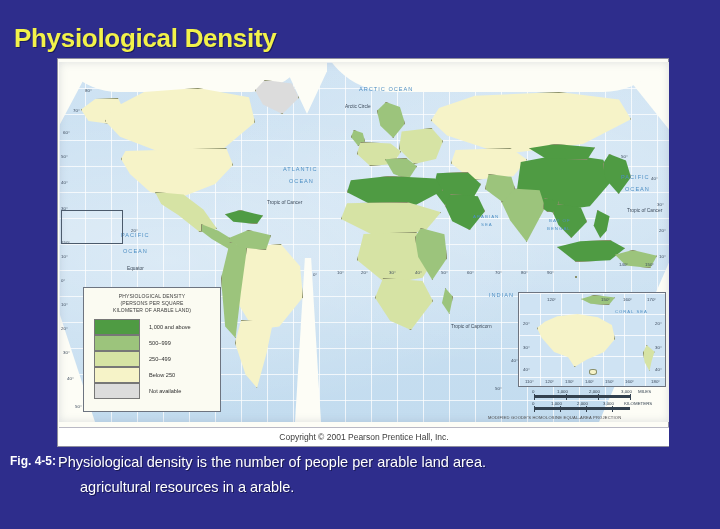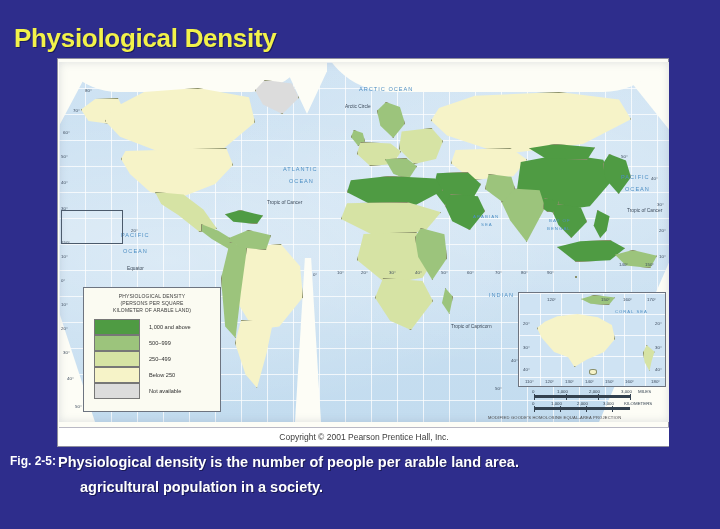--- a/index.html
+++ b/index.html
@@ -136,21 +136,21 @@
   #caption {
     position:absolute; left:0px; top:450px; width:720px;
     color:#ffffff;
   }
   #capFig {
     position:absolute; left:10px; top:4px;
     font-size:12px; font-weight:bold; color:#ffffff;
   }
   #capBody {
     position:absolute; left:58px; top:0px; width:655px;
-    font-size:14.5px; font-weight:bold; line-height:25px;
+    font-size:14.5px; font-weight:normal; line-height:25px;
     text-shadow:1px 1px 0 #1a1a55;
   }
   #capBody div { white-space:nowrap; }
   #capBody .l2, #capBody .l3 { padding-left:22px; }
 
   .shadowEdge{
     position:absolute; inset:0; pointer-events:none;
     box-shadow:inset 0 0 8px rgba(120,130,150,.25);
   }
 </style>
@@ -418,18 +418,18 @@
       <div class="scaleTxt" style="left:96px;">KILOMETERS</div>
     </div>
   </div>
 
   <div id="projNote">MODIFIED GOODE'S HOMOLOSINE EQUAL-AREA PROJECTION</div>
 
   <div id="copyright">Copyright © 2001 Pearson Prentice Hall, Inc.</div>
 </div>
 
 <div id="caption">
-  <div id="capFig">Fig. 2-5:</div>
+  <div id="capFig">Fig. 4-5:</div>
   <div id="capBody">
     <div class="l1">Physiological density is the number of people per arable land area.</div>
-    <div class="l3">agricultural population in a society.</div>
+    <div class="l3">agricultural resources in a arable.</div>
   </div>
 </div>
 
 </body></html>

